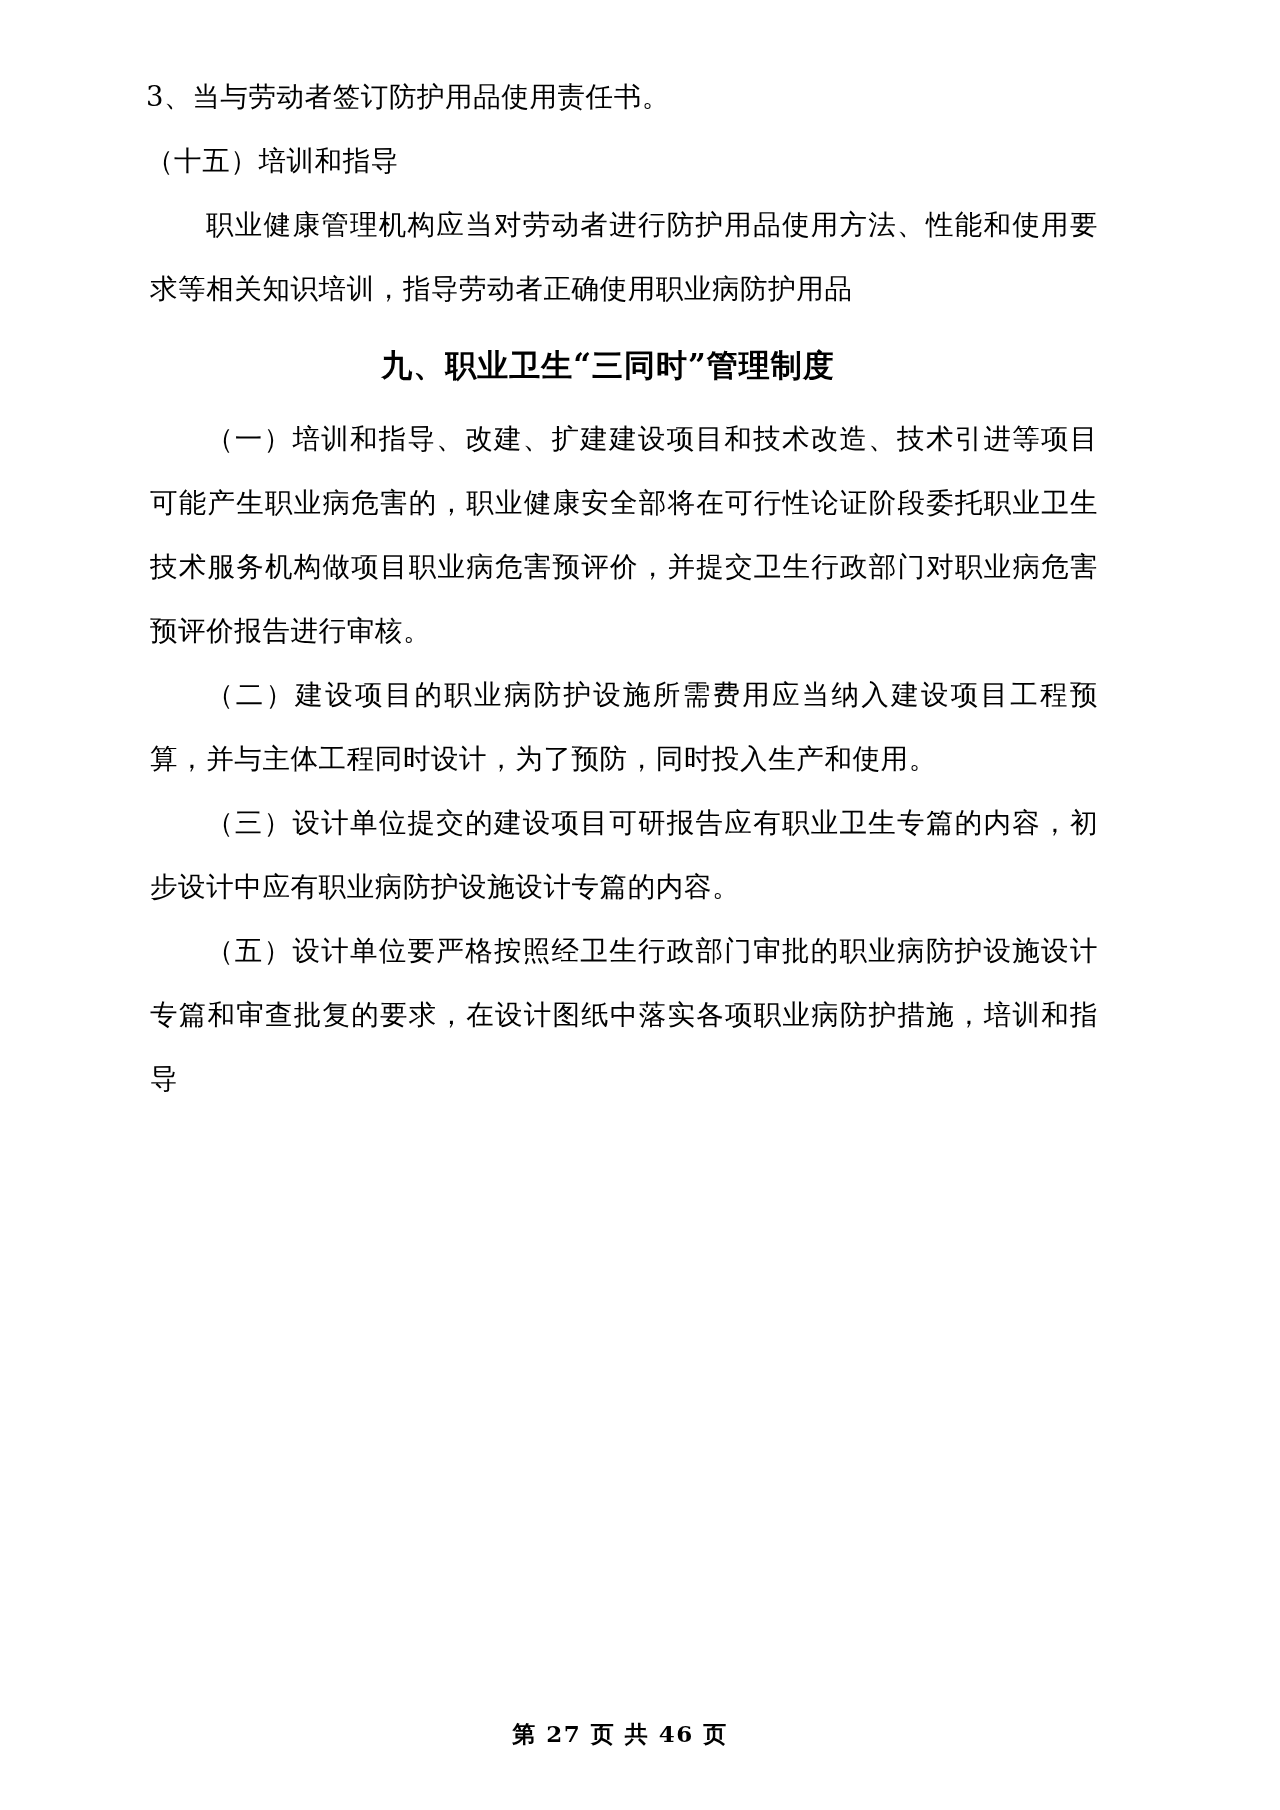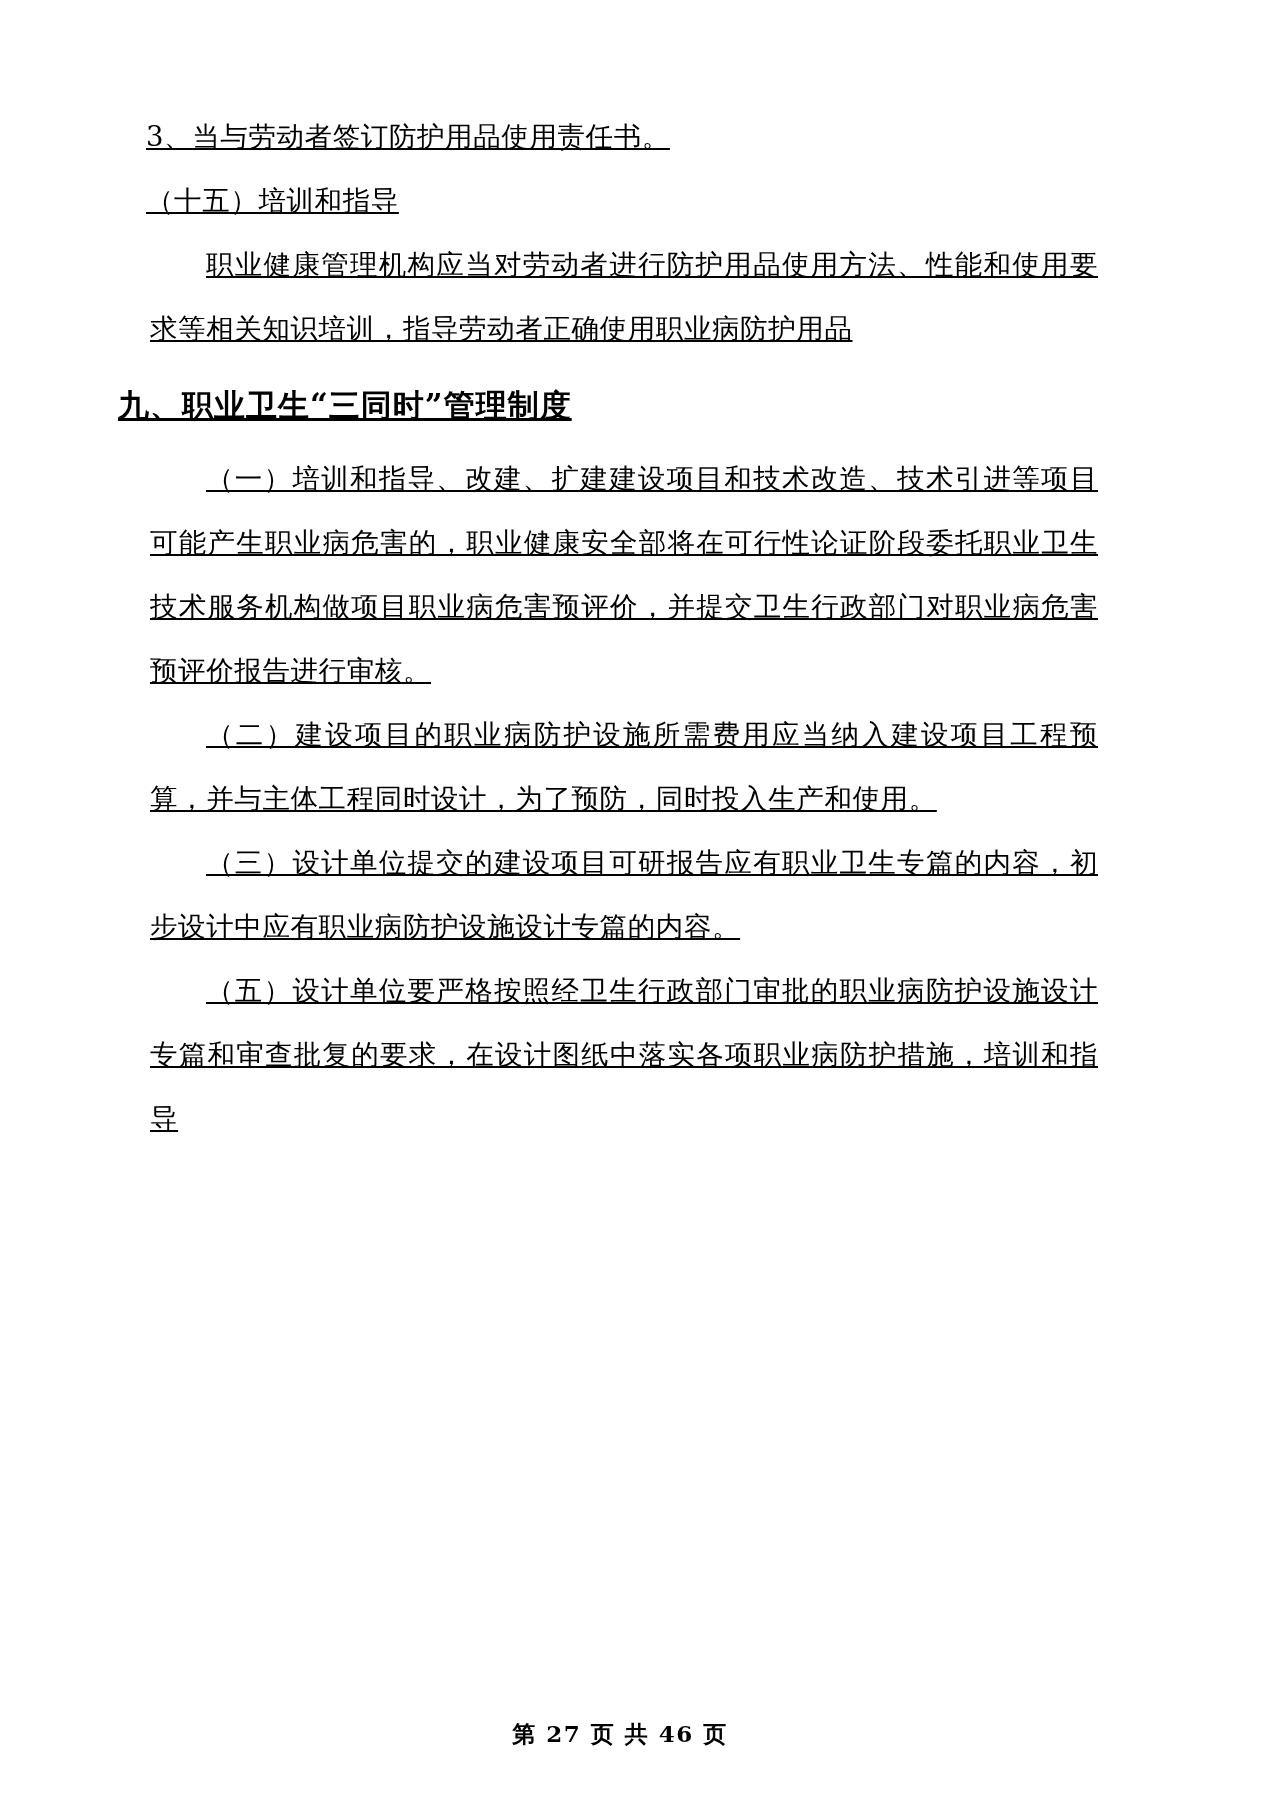--- a/index.html
+++ b/index.html
@@ -16,40 +16,39 @@
     position: relative;
     overflow: hidden;
   }
   .page {
     position: absolute;
     left: 0;
     top: 0;
     width: 1216px;
     height: 1810px;
     box-sizing: border-box;
-    padding: 104px 118px 0 118px;
-    text-decoration: underline;
+    padding: 64px 118px 0 118px;
   }
   .body-text {
     font-size: 27.5px;
     line-height: 64px;
     letter-spacing: 0.6px;
     text-align: justify;
     text-justify: inter-ideograph;
     margin: 0;
   }
   .indent-2 {
     text-indent: 56px;
     margin-left: 32px;
   }
   .indent-1 {
     text-indent: 28px;
   }
   .heading {
-    text-align: left;
+    text-align: center;
     font-size: 31px;
     font-weight: bold;
     line-height: 74px;
     margin: 8px 0 4px 0;
     letter-spacing: 1px;
   }
   .block {
     margin-bottom: 0;
   }
   .footer {

